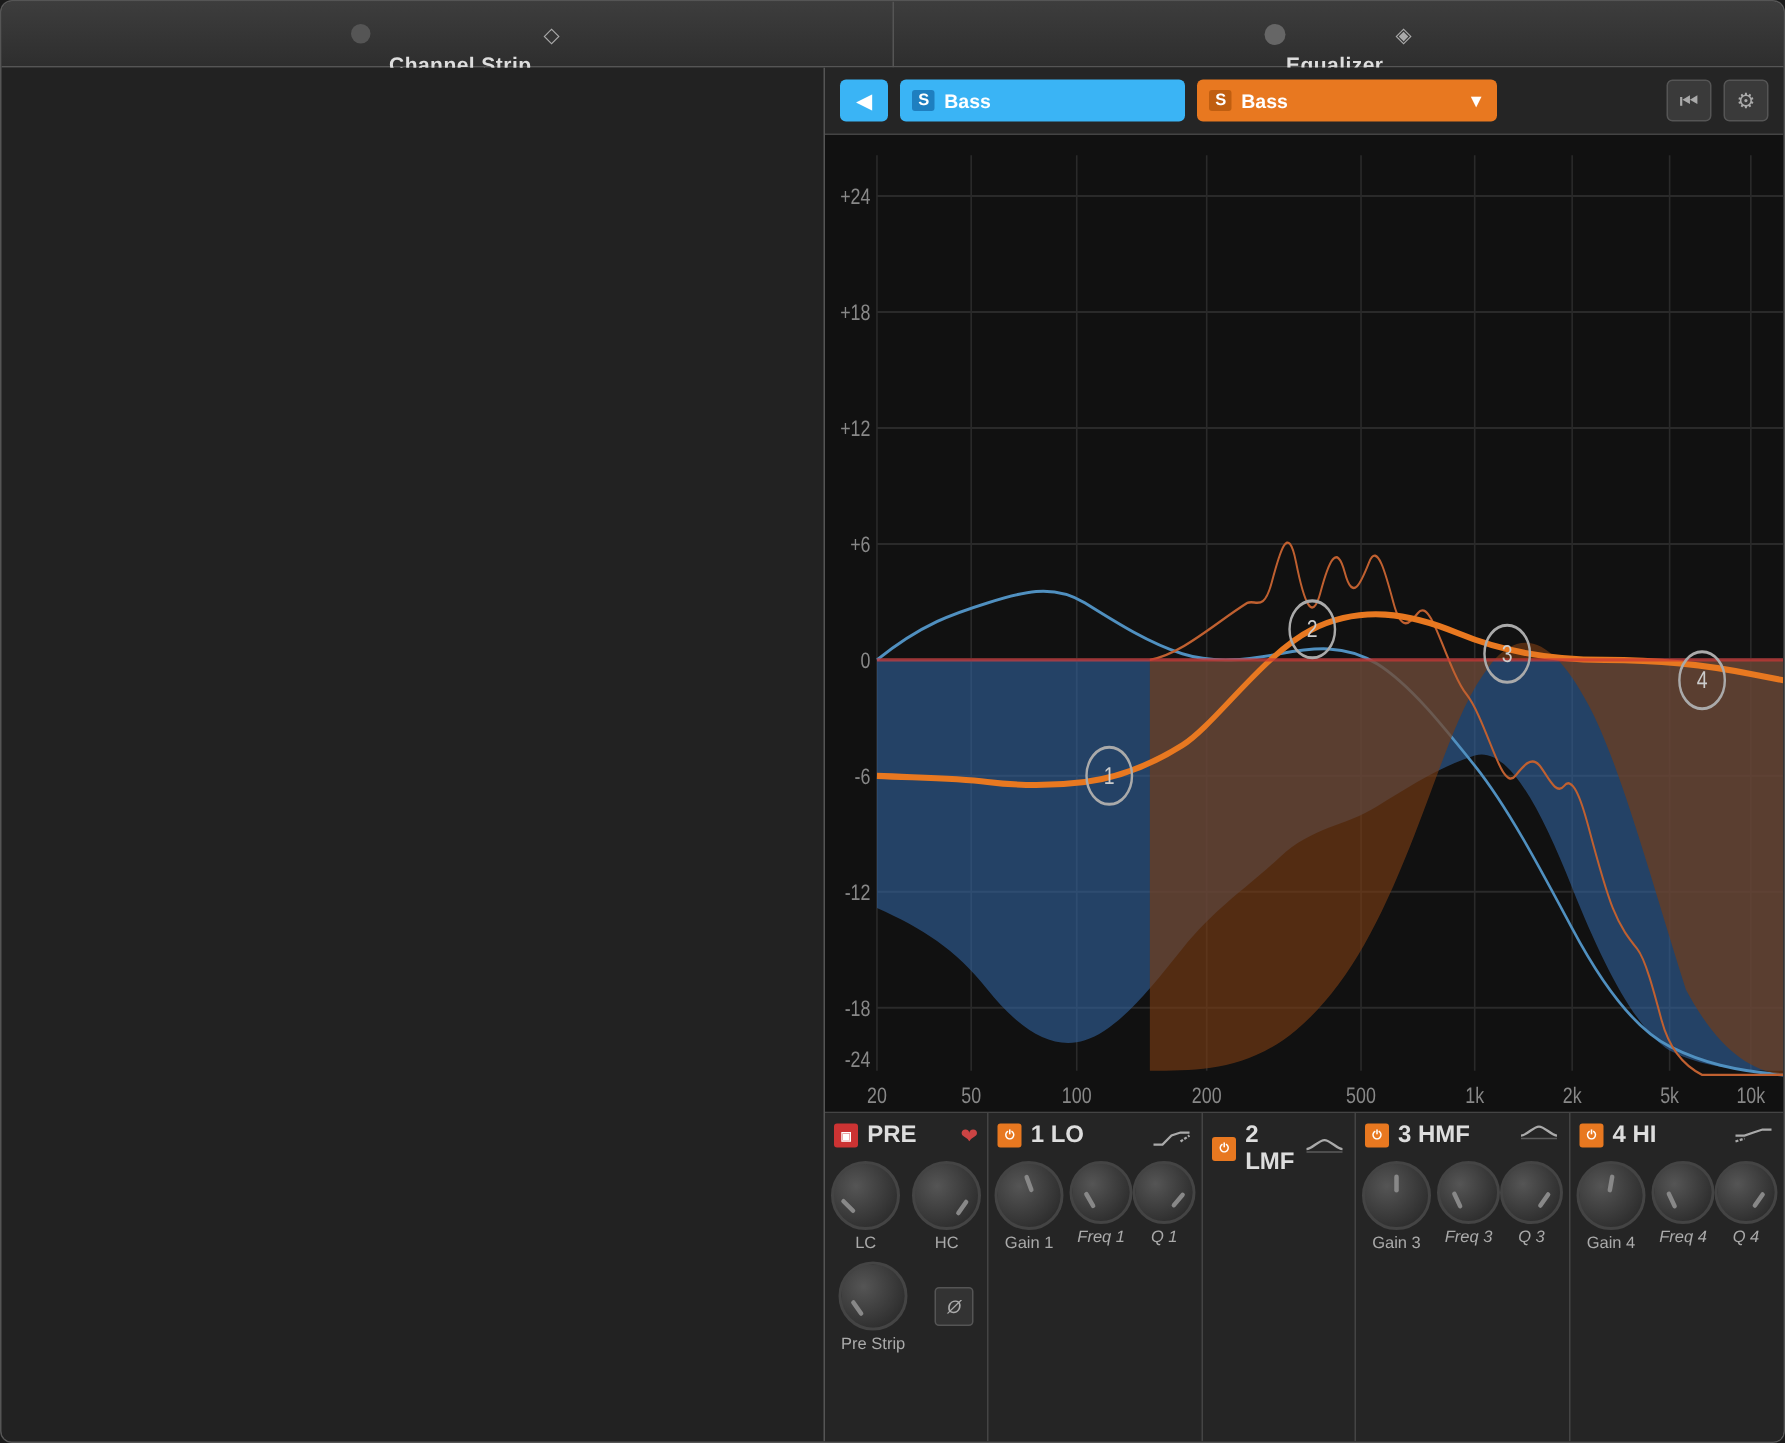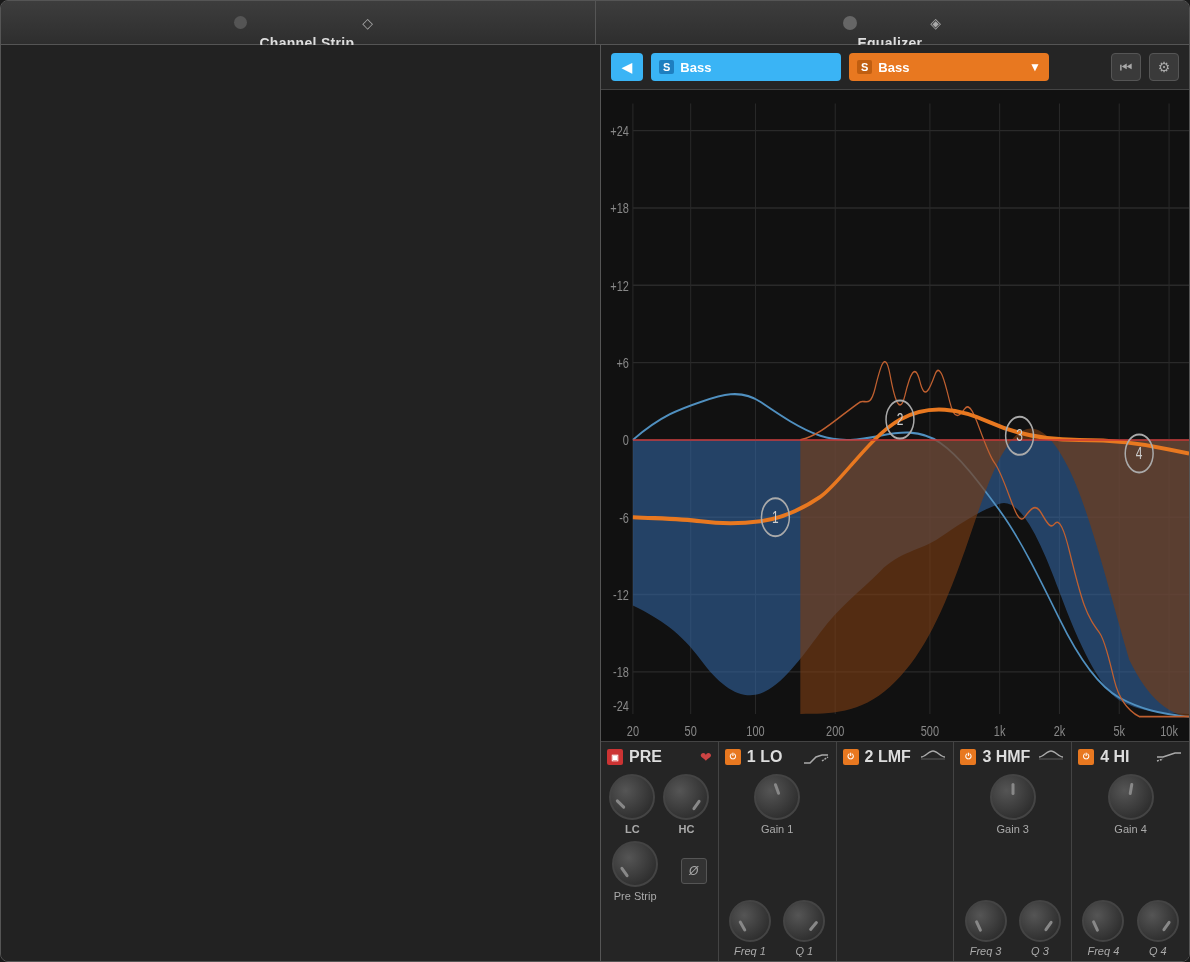--- a/index.html
+++ b/index.html
@@ -381,35 +381,34 @@
       align-items: center;
       justify-content: center;
       color: #aaa;
       font-size: 12px;
       cursor: pointer;
       font-style: italic;
     }
     .pre-knobs-row {
       display: flex;
       gap: 8px;
-      justify-content: center;
-      font-weight: bold;
+      justify-content: flex-start;
     }
     .pre-bottom-row {
       display: flex;
       gap: 8px;
       justify-content: space-around;
       align-items: flex-end;
       margin-top: 6px;
     }
 
     
     .band-knobs {
       display: flex;
-      flex-direction: column;
+      flex-direction: row;
       gap: 4px;
       flex: 1;
       justify-content: space-between;
     }
     .knobs-top {
       display: flex;
       justify-content: center;
     }
     .knobs-bottom {
       display: flex;

